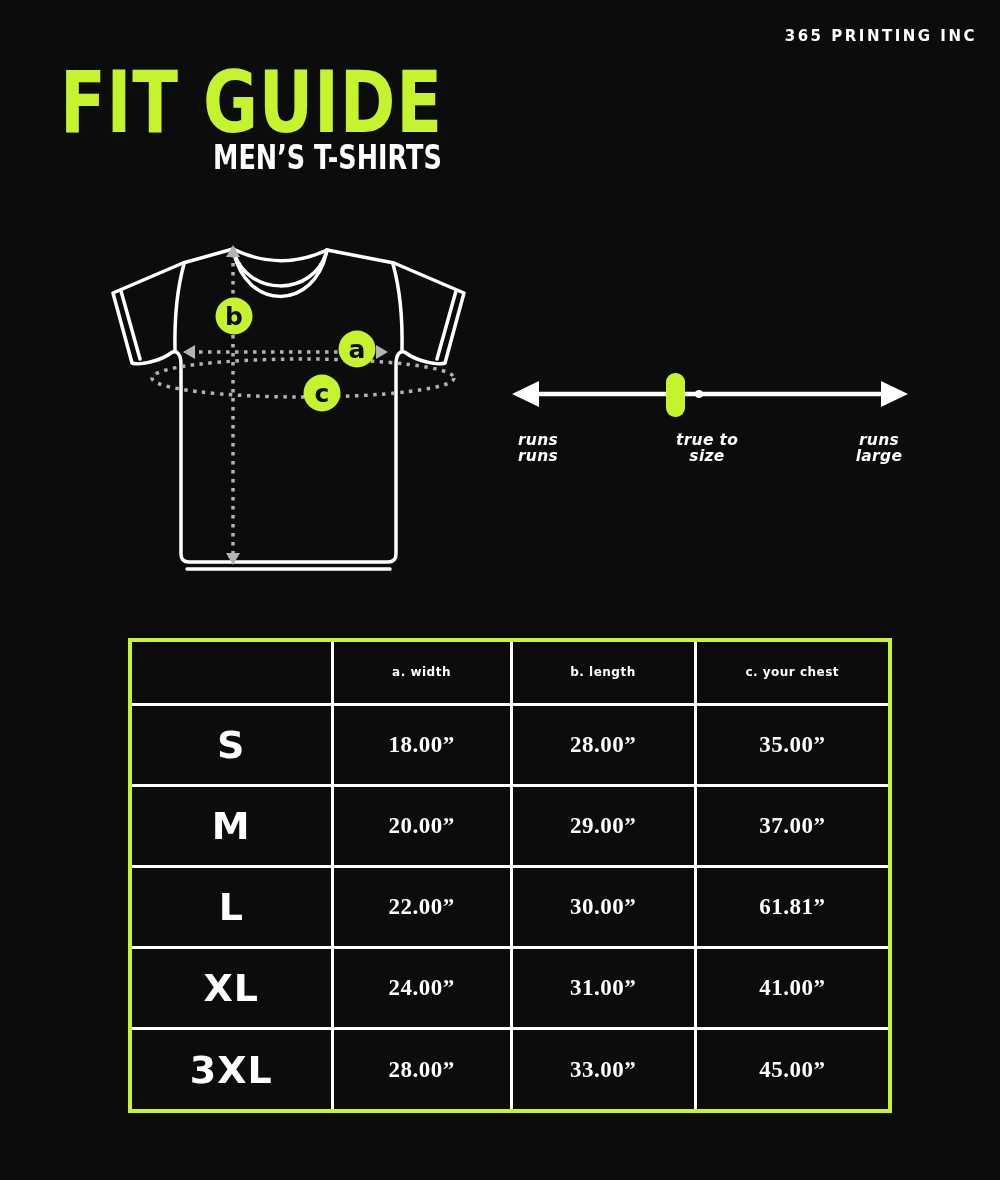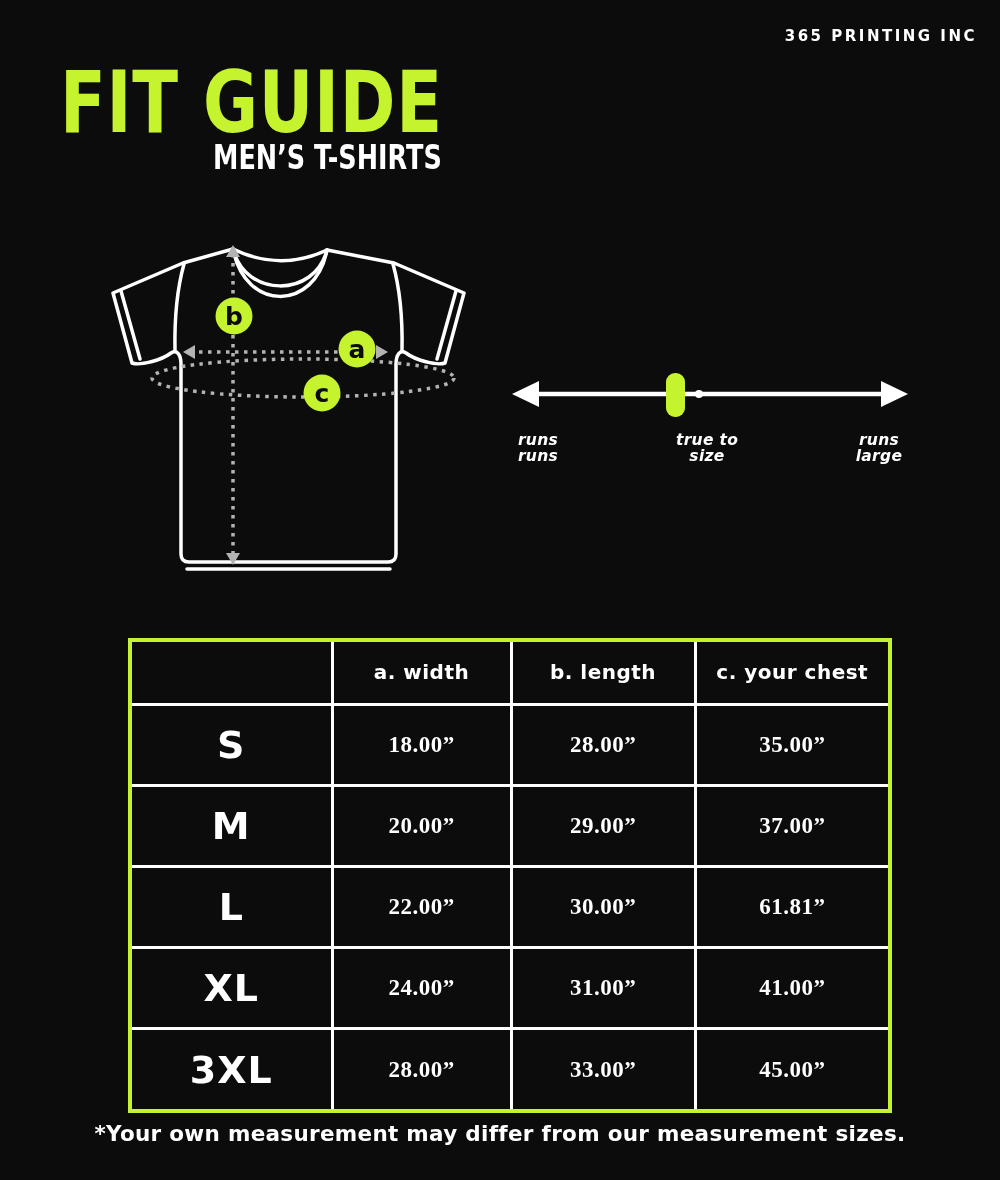--- a/index.html
+++ b/index.html
@@ -46,21 +46,21 @@
     width:760px;height:475px;
     border-collapse:collapse;table-layout:fixed;
     border:4px solid #c5f42f;
   }
   .size-table td{
     border:3px solid #ffffff;
     text-align:center;vertical-align:middle;
     color:#ffffff;letter-spacing:0.5px;
   }
   .size-table tr.header-row{height:64px;}
-  .size-table tr.header-row td{font-size:20px;}
+  .size-table tr.header-row td{font-size:12px;}
   .size-table td.size-cell{font-size:38px;letter-spacing:1px;}
   .size-table td.value-cell{font-size:23px;font-family:Liberation Serif, serif;}
   .footnote{
     position:absolute;left:0;top:1121px;width:1000px;
     text-align:center;font-size:21.5px;letter-spacing:0.3px;
   }
 </style>
 </head>
 <body>
 
@@ -187,15 +187,14 @@
       </tr>
       <tr>
         <td class="size-cell">3XL</td>
         <td class="value-cell">28.00”</td>
         <td class="value-cell">33.00”</td>
         <td class="value-cell">45.00”</td>
       </tr>
     </tbody>
   </table>
 
-  <div class="footnote">*Your own measurement may differ from our measurement sizes.</div>
 
 </div>
 
 </body></html>

